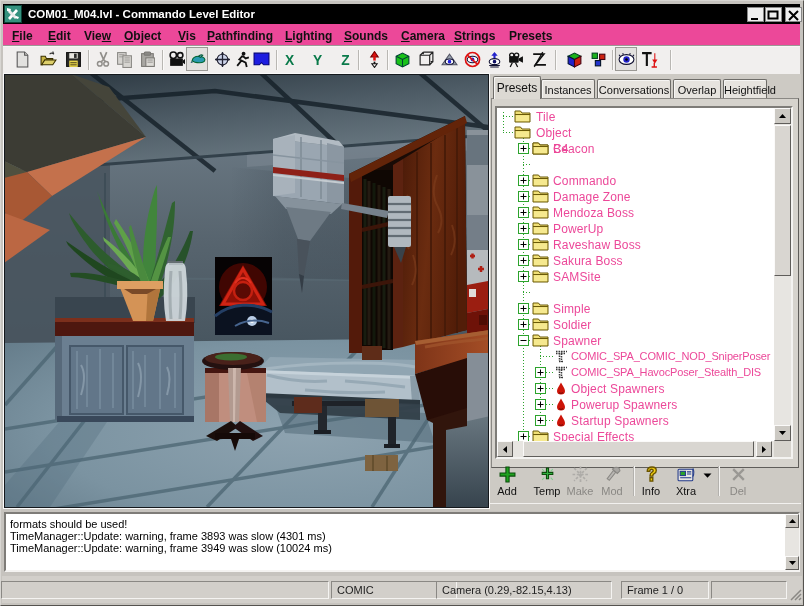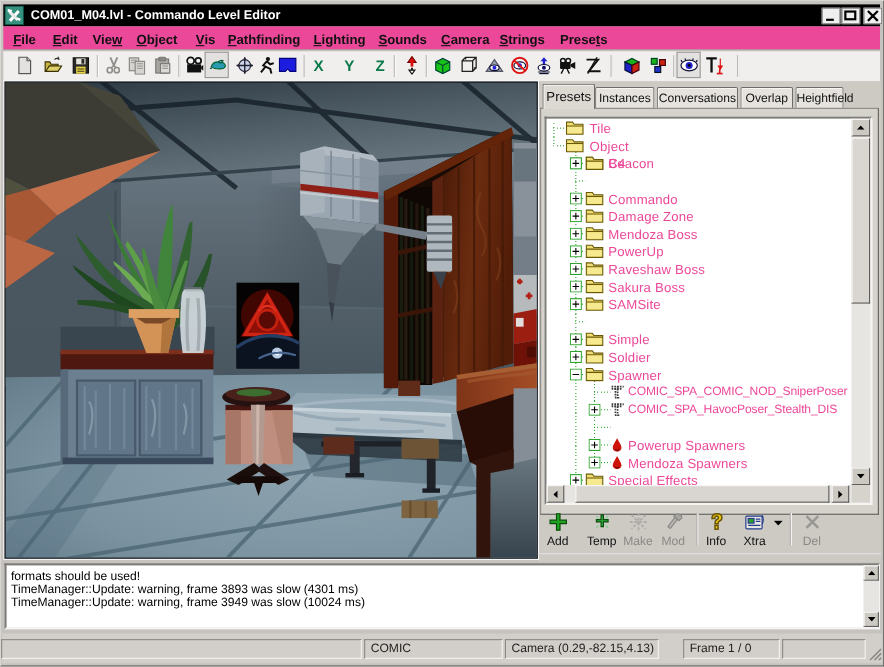--- a/index.html
+++ b/index.html
@@ -668,20 +668,31 @@
       <svg class="abs" style="left:58px;top:2px" width="13" height="13" viewBox="0 0 13 13">
         <g stroke="#3a3a3a" fill="none">
           <path d="M1 1.5 h11 M1 3.5 h10" stroke-width="1.6" stroke-dasharray="1.5 1"></path>
           <path d="M6.5 1 v11 M4.5 3 v8" stroke-width="1.5" stroke-dasharray="1.5 1"></path>
           <path d="M4 11.5 h5" stroke-width="1.4" stroke-dasharray="1.5 1"></path>
         </g>
       </svg>
       <span style="left:74px;font-size:11px;letter-spacing:-0.15px">COMIC_SPA_HavocPoser_Stealth_DIS</span>
     </div>
 <div class="abs" style="left:43px;top:280px;width:15px;height:1px;background-image:repeating-linear-gradient(90deg,#2ca32c 0 1px,transparent 1px 3px)"></div>
+<div class="trow" style="top:272px;width:277px">
+      <svg class="abs" style="left:38px;top:3px" width="11" height="11" viewBox="0 0 11 11">
+        <rect x="0.5" y="0.5" width="10" height="10" fill="#fff" stroke="#2ca32c"></rect>
+        <path d="M2.5 5.5 h6 M5.5 2.5 v6" stroke="#000"></path>
+      </svg>
+      <svg class="abs" style="left:58px;top:2px" width="12" height="13" viewBox="0 0 12 13">
+        <path d="M6 0.5 C7.5 3.5 10 6.5 10 9 a4 3.6 0 1 1 -8 0 C2 6.5 4.5 3.5 6 0.5 z" fill="#cc1408"></path>
+        <path d="M4 10.5 a2.5 2 0 0 0 4 0" stroke="#6e0a04" fill="none"></path>
+      </svg>
+      <span style="left:74px">Object Spawners</span>
+    </div>
 <div class="abs" style="left:43px;top:296px;width:15px;height:1px;background-image:repeating-linear-gradient(90deg,#2ca32c 0 1px,transparent 1px 3px)"></div>
 <div class="trow" style="top:288px;width:277px">
       <svg class="abs" style="left:38px;top:3px" width="11" height="11" viewBox="0 0 11 11">
         <rect x="0.5" y="0.5" width="10" height="10" fill="#fff" stroke="#2ca32c"></rect>
         <path d="M2.5 5.5 h6 M5.5 2.5 v6" stroke="#000"></path>
       </svg>
       <svg class="abs" style="left:58px;top:2px" width="12" height="13" viewBox="0 0 12 13">
         <path d="M6 0.5 C7.5 3.5 10 6.5 10 9 a4 3.6 0 1 1 -8 0 C2 6.5 4.5 3.5 6 0.5 z" fill="#cc1408"></path>
         <path d="M4 10.5 a2.5 2 0 0 0 4 0" stroke="#6e0a04" fill="none"></path>
       </svg>
@@ -690,21 +701,21 @@
 <div class="abs" style="left:43px;top:312px;width:15px;height:1px;background-image:repeating-linear-gradient(90deg,#2ca32c 0 1px,transparent 1px 3px)"></div>
 <div class="trow" style="top:304px;width:277px">
       <svg class="abs" style="left:38px;top:3px" width="11" height="11" viewBox="0 0 11 11">
         <rect x="0.5" y="0.5" width="10" height="10" fill="#fff" stroke="#2ca32c"></rect>
         <path d="M2.5 5.5 h6 M5.5 2.5 v6" stroke="#000"></path>
       </svg>
       <svg class="abs" style="left:58px;top:2px" width="12" height="13" viewBox="0 0 12 13">
         <path d="M6 0.5 C7.5 3.5 10 6.5 10 9 a4 3.6 0 1 1 -8 0 C2 6.5 4.5 3.5 6 0.5 z" fill="#cc1408"></path>
         <path d="M4 10.5 a2.5 2 0 0 0 4 0" stroke="#6e0a04" fill="none"></path>
       </svg>
-      <span style="left:74px">Mendoza Spawners</span>
+      <span style="left:74px">Startup Spawners</span>
     </div>
 <div class="abs" style="left:26px;top:328px;width:9px;height:1px;background-image:repeating-linear-gradient(90deg,#2ca32c 0 1px,transparent 1px 3px)"></div>
 <div class="trow" style="top:320px;width:277px">
       <svg class="abs" style="left:21px;top:3px" width="11" height="11" viewBox="0 0 11 11">
         <rect x="0.5" y="0.5" width="10" height="10" fill="#fff" stroke="#2ca32c"></rect>
         <path d="M2.5 5.5 h6 M5.5 2.5 v6" stroke="#000"></path>
       </svg>
       <svg class="abs" style="left:35px;top:1px" width="17" height="14" viewBox="0 0 17 14">
         <path d="M1 13 V2 h5.5 l1.5 2 H16 v9 z" fill="#f0df76" stroke="#6a5a08"></path>
         <path d="M1 5.5 h15" stroke="#6a5a08"></path>
@@ -785,18 +796,18 @@
 <div class="sbb" style="left:785px;top:556px;width:14px;height:14px">
     <svg width="7" height="4" viewBox="0 0 7 4">
       <path d="M3.5 4 L7 0 H0z" fill="#000"></path>
     </svg>
   </div>
 <div class="abs" style="left:785px;top:528px;width:14px;height:28px;background:#e7e5e1"></div>
 
 <div class="statbar"></div>
 <div class="spanel" style="left:1px;width:328px"></div>
 <div class="spanel" style="left:331px;width:126px">COMIC</div>
-<div class="spanel" style="left:459px;width:140px">Camera (0.29,-82.15,4.13)</div>
+<div class="spanel" style="left:436px;width:176px">Camera (0.29,-82.15,4.13)</div>
 <div class="spanel" style="left:621px;width:88px">Frame 1 / 0</div>
 <div class="spanel" style="left:711px;width:76px"></div>
 <svg class="abs" style="left:790px;top:589px" width="12" height="12" viewBox="0 0 12 12">
     <path d="M11 1 L1 11 M11 5 L5 11 M11 9 L9 11" stroke="#8a8884" stroke-width="1.5"></path>
   </svg>
 
 </body></html>

